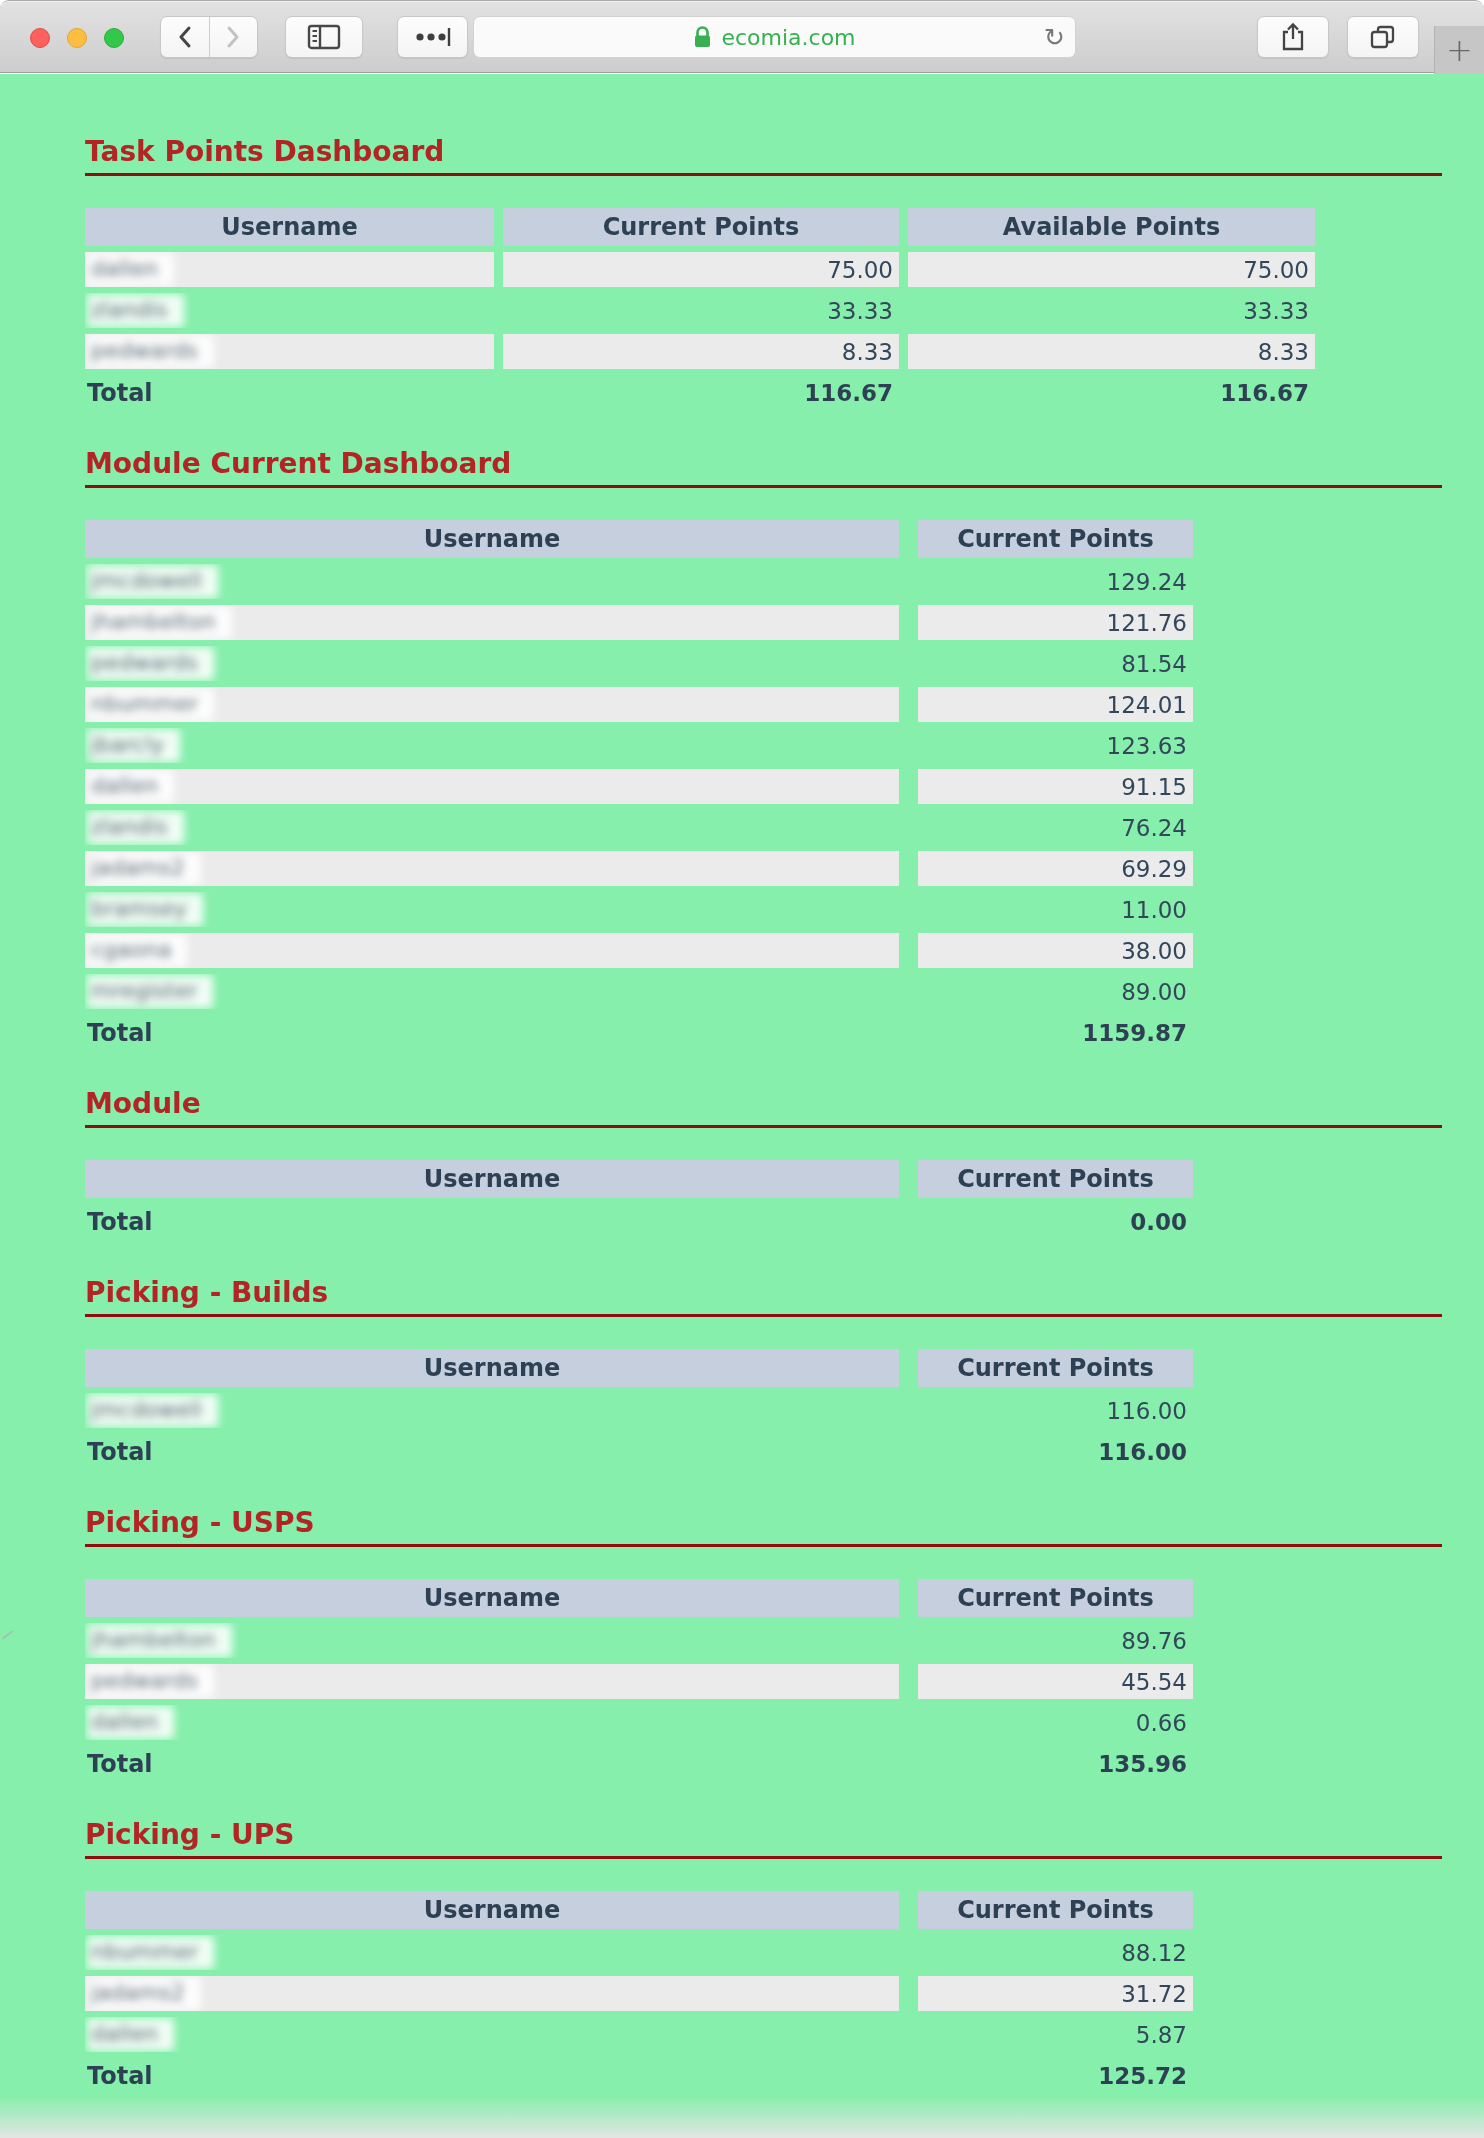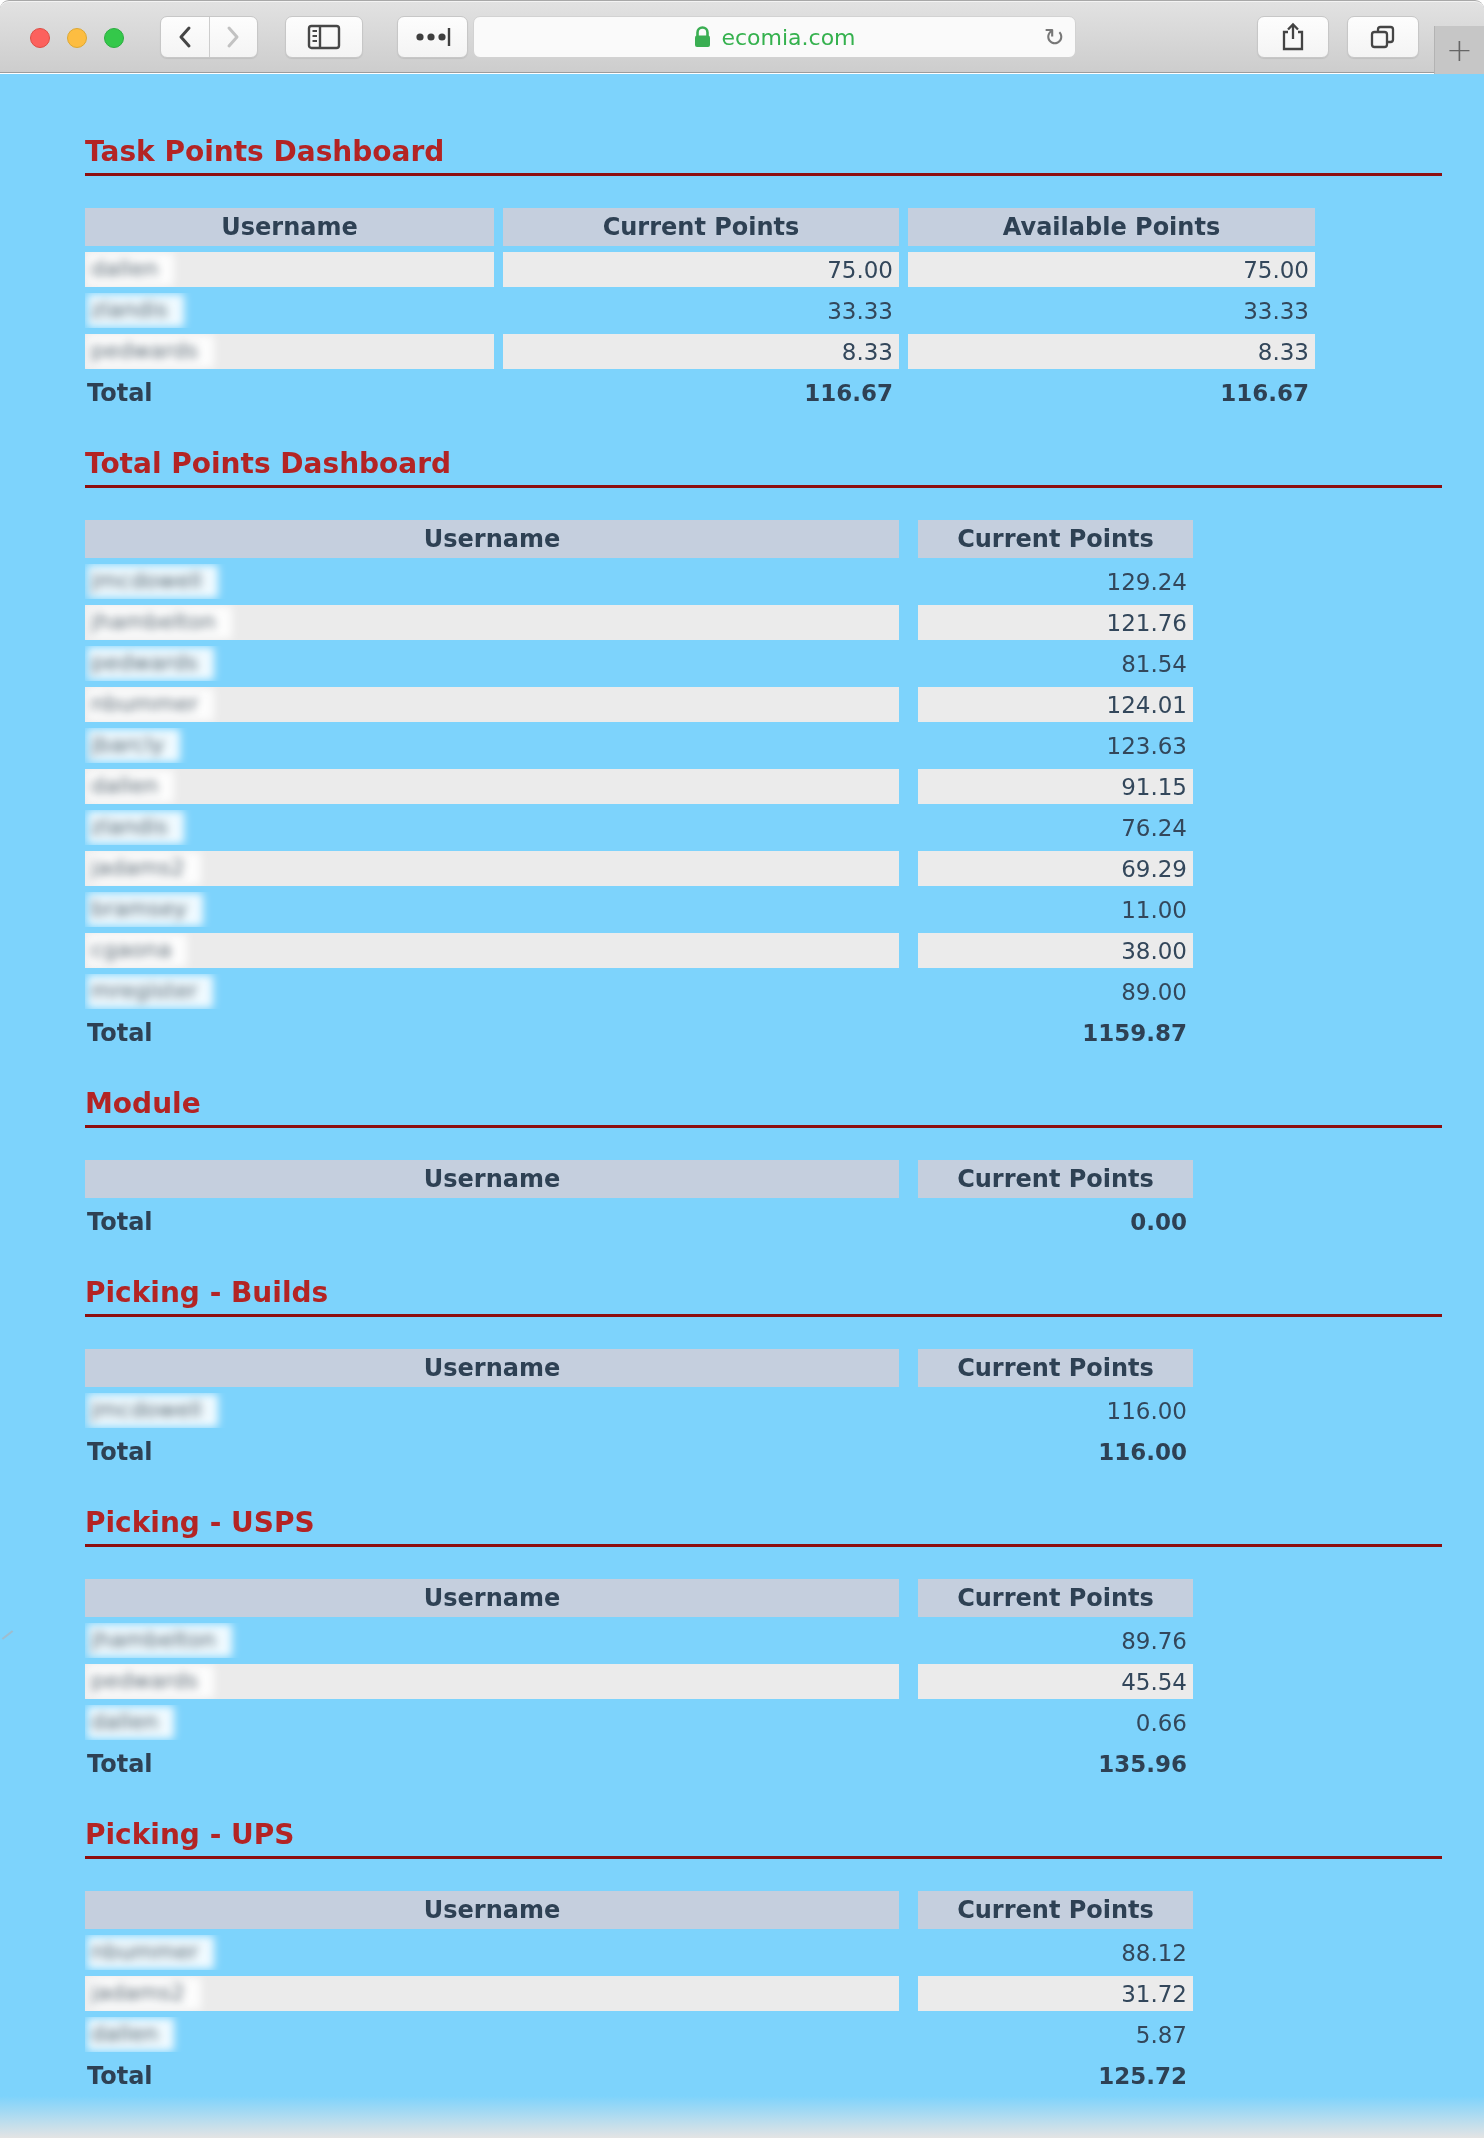--- a/index.html
+++ b/index.html
@@ -51,21 +51,21 @@
   .reload{position:absolute;right:10px;top:4px;font-size:25px;color:#777;line-height:34px;}
   .plusarea{
     position:absolute;right:0;top:25px;width:50px;height:48px;
     background:#c6c6c6;border-left:1px solid #b3b3b3;box-sizing:border-box;
     display:flex;align-items:center;justify-content:center;
     font-size:32px;font-weight:200;color:#666;
   }
   .icon{display:block;}
 
   
-  .page{position:absolute;top:74px;left:0;right:0;bottom:0;background:#7dd3fc;padding:62px 0 0 85px;box-sizing:border-box;}
+  .page{position:absolute;top:74px;left:0;right:0;bottom:0;background:#86efac;padding:62px 0 0 85px;box-sizing:border-box;}
   .section{width:1357px;}
   .section + .section{margin-top:32px;}
   .stitle{
     margin:0 0 26px 0;padding-bottom:5px;
     font-size:28px;line-height:32px;font-weight:bold;color:var(--title-color);
     border-bottom:3px solid var(--title-rule);
   }
   table{border-collapse:separate;color:var(--cell-text);font-size:23px;table-layout:fixed;}
   table.cols3{border-spacing:9px 6px;margin-left:-9px;}
   table.cols2{border-spacing:19px 6px;margin-left:-19px;}
@@ -200,21 +200,21 @@
               <tr class="total">
                 <td class="user">Total</td>
                 <td>116.67</td>
                 <td>116.67</td>
               </tr>
             </tbody>
     </table>
   </section>
 
   <section class="section">
-    <h2 class="stitle">Total Points Dashboard</h2>
+    <h2 class="stitle">Module Current Dashboard</h2>
     <table class="cols2">
       <thead>
               <tr>
                 <th style="width: 814px;">Username</th>
                 <th style="width: 275px;">Current Points</th>
               </tr>
             </thead>
       <tbody>
               <tr>
                 <td class="user"><span class="blur">jmcdowell</span></td>

